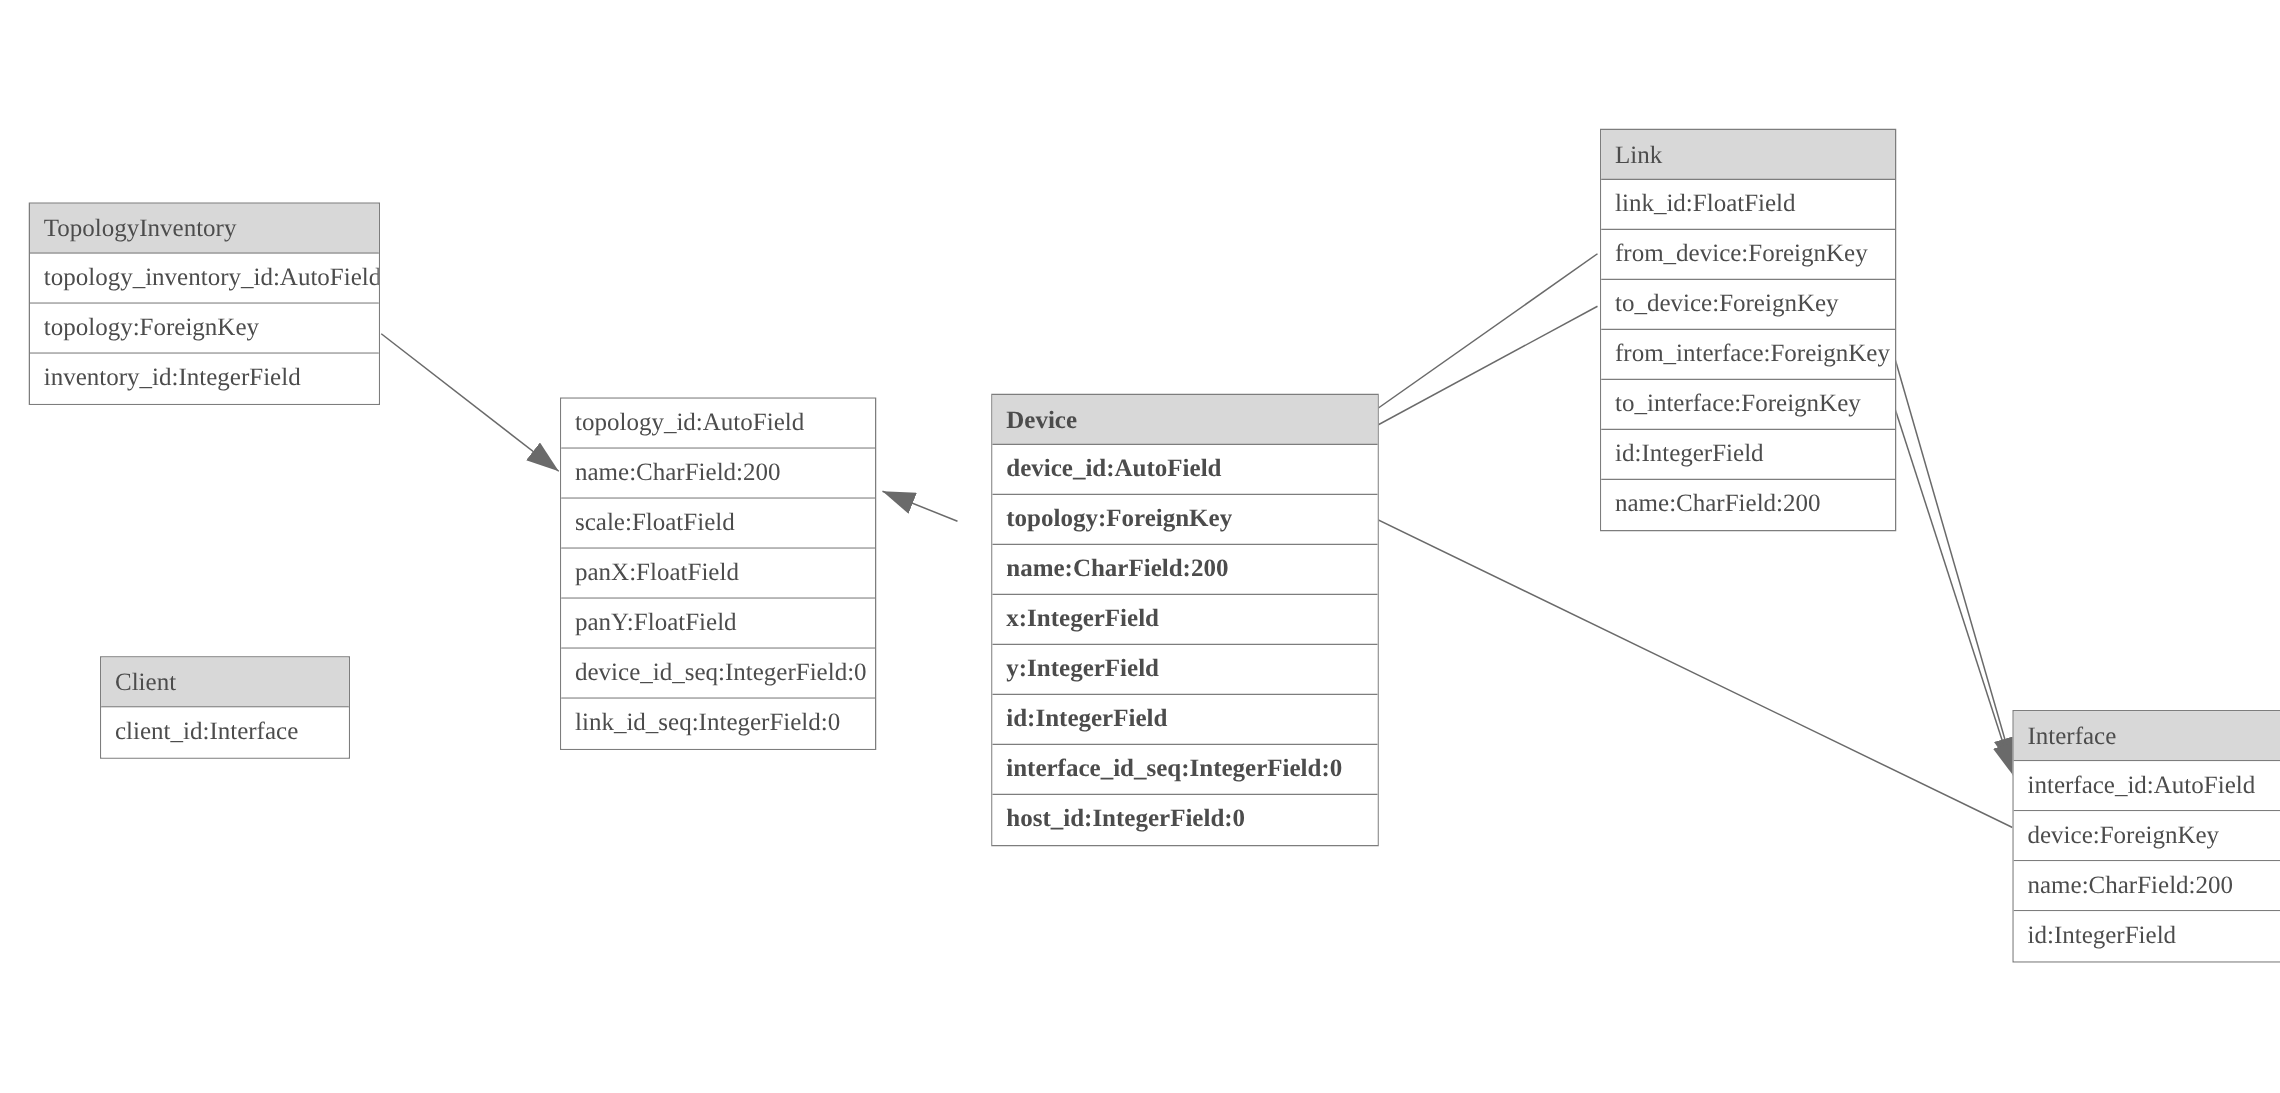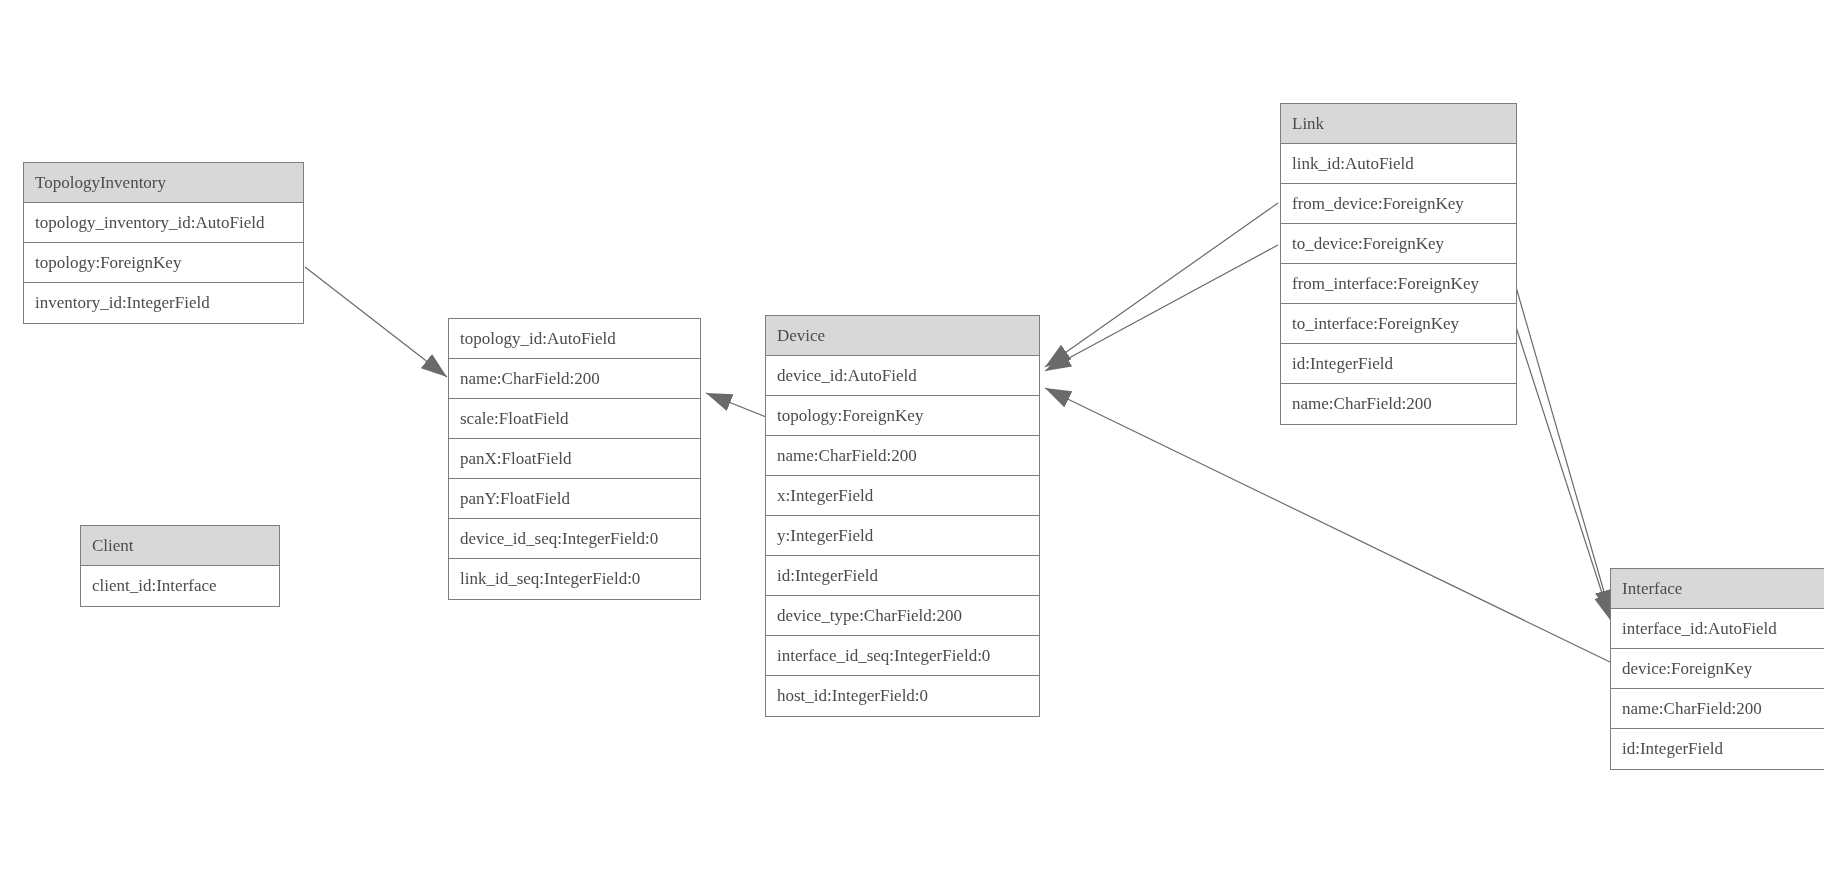--- a/index.html
+++ b/index.html
@@ -14,21 +14,21 @@
     font-family:"Liberation Serif", serif;
     width:1824px;height:874px;position:relative;overflow:hidden;
   }
   .canvas{position:absolute;left:0;top:0;width:1824px;height:874px;background:#ffffff;}
   .edges{position:absolute;left:0;top:0;width:1824px;height:874px;pointer-events:none;}
   .etable{
     position:absolute;
     border:1.5px solid var(--border);
     background:var(--row-fill);
     box-sizing:border-box;
-    font-size:17px;
+    font-size:20px;
     color:var(--text);
   }
   .thead{
     background:var(--header-fill);
     height:40px;line-height:40px;
     padding-left:11px;
     border-bottom:1px solid var(--border);
     box-sizing:border-box;
     white-space:nowrap;overflow:hidden;
   }
@@ -75,35 +75,34 @@
       <div class="trow">scale:FloatField</div>
       <div class="trow">panX:FloatField</div>
       <div class="trow">panY:FloatField</div>
       <div class="trow">device_id_seq:IntegerField:0</div>
       <div class="trow">link_id_seq:IntegerField:0</div>
     </div>
     <div class="etable" style="left: 80px; top: 525px; width: 200px;">
       <div class="thead">Client</div>
       <div class="trow">client_id:Interface</div>
     </div>
-    <div class="etable" style="left: 765px; top: 315px; width: 275px;">
+    <div class="etable" style="left: 793px; top: 315px; width: 310px; font-weight: bold;">
       <div class="thead">Device</div>
       <div class="trow">device_id:AutoField</div>
       <div class="trow">topology:ForeignKey</div>
       <div class="trow">name:CharField:200</div>
       <div class="trow">x:IntegerField</div>
       <div class="trow">y:IntegerField</div>
       <div class="trow">id:IntegerField</div>
-      <div class="trow">device_type:CharField:200</div>
       <div class="trow">interface_id_seq:IntegerField:0</div>
       <div class="trow">host_id:IntegerField:0</div>
     </div>
     <div class="etable" style="left: 1280px; top: 103px; width: 237px;">
       <div class="thead">Link</div>
-      <div class="trow">link_id:AutoField</div>
+      <div class="trow">link_id:FloatField</div>
       <div class="trow">from_device:ForeignKey</div>
       <div class="trow">to_device:ForeignKey</div>
       <div class="trow">from_interface:ForeignKey</div>
       <div class="trow">to_interface:ForeignKey</div>
       <div class="trow">id:IntegerField</div>
       <div class="trow">name:CharField:200</div>
     </div>
     <div class="etable" style="left: 1610px; top: 568px; width: 220px;">
       <div class="thead">Interface</div>
       <div class="trow">interface_id:AutoField</div>

